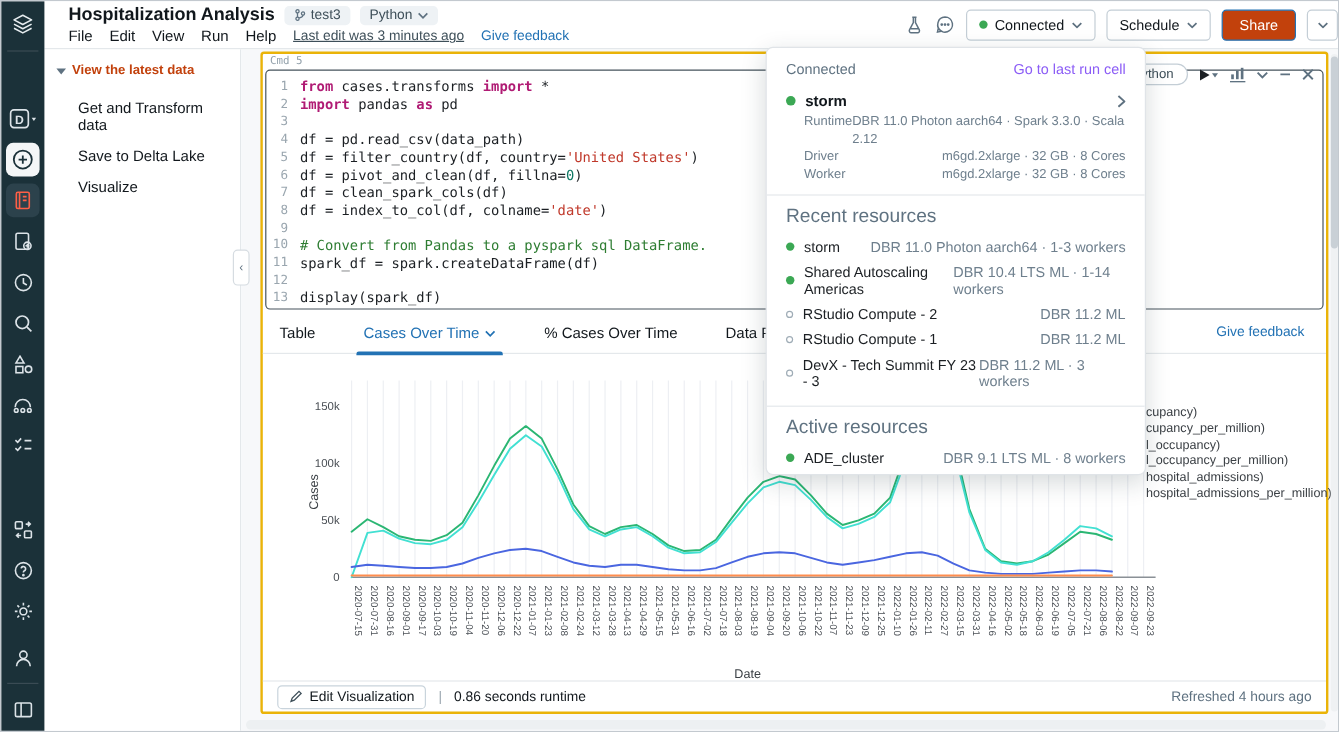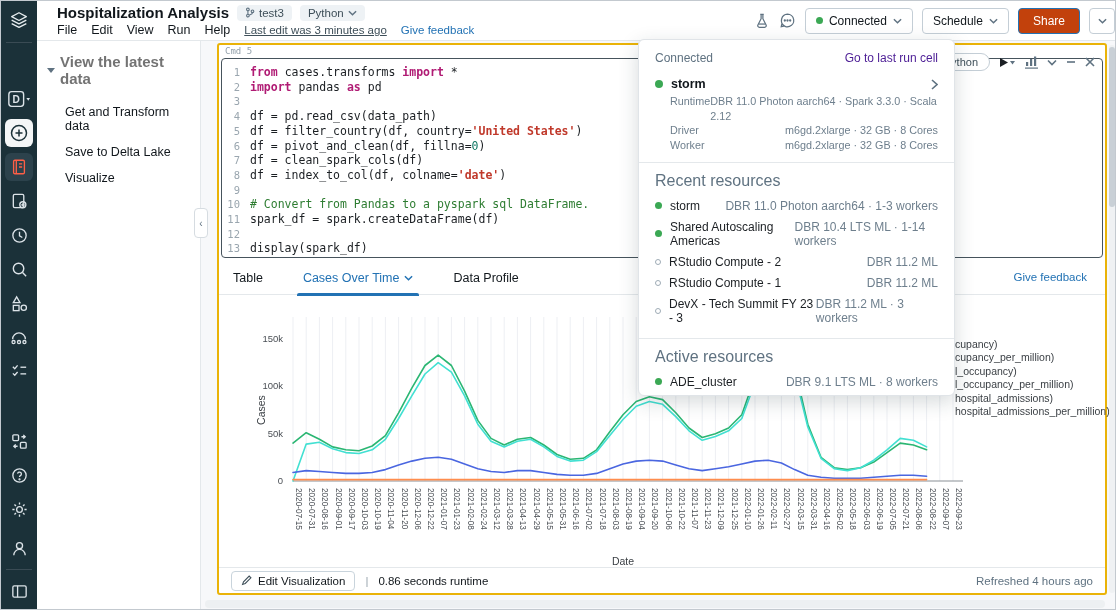--- a/index.html
+++ b/index.html
@@ -29,35 +29,35 @@
   .hdr-right { display:flex; align-items:center; gap:9px; padding-right:10px; }
   .hic { color:#5F7281; display:flex; }
   .btn { height:26px; display:inline-flex; align-items:center; gap:6px; border:1px solid #C4CED6; border-radius:4px; background:#fff; padding:0 10px; font-size:12px; color:#11171C; font-family:inherit; }
   .btn-share { background:#c2410c; border-color:#2272B4; color:#fff; font-weight:500; padding:0 14px; }
   .btn-caret { width:26px; justify-content:center; padding:0; }
   .gdot { width:7px; height:7px; border-radius:50%; background:#3BA854; }
   .car { width:9px; height:6px; stroke:#5F7281; stroke-width:1.6; fill:none; }
 
   
   .toc { position:absolute; left:36px; top:40px; width:164px; height:570px; background:#fff; border-right:1px solid #E4E8EB; padding:12px 8px 0 10px; }
-  .toc-h { display:flex; align-items:center; gap:5px; font-size:15px; font-weight:700; color:#737373; margin-bottom:12px; }
+  .toc-h { display:flex; align-items:center; gap:5px; font-size:11px; font-weight:700; color:#c2410c; margin-bottom:12px; }
   .toc-tri { width:0; height:0; border-left:4px solid transparent; border-right:4px solid transparent; border-top:5px solid #5F7281; }
   .toc-item { font-size:12.5px; color:#11171C; padding:6px 0 6px 18px; }
   .toc-collapse { position:absolute; left:193px; top:207px; width:14px; height:30px; background:#fff; border:1px solid #D6DCE1; border-radius:4px; z-index:15; display:flex; align-items:center; justify-content:center; color:#5F7281; font-size:10px; }
 
   
   .main { position:absolute; left:200px; top:40px; width:916px; height:570px; background:#F7F8FA; }
   .card { position:absolute; left:16px; top:2px; width:890px; height:552px; background:#fff; border:2px solid #eab308; border-radius:3px; }
   .cmd-label { position:absolute; left:6px; top:1px; font-family:"DejaVu Sans Mono",monospace; font-size:9px; color:#93A1AB; }
   .code-cell { position:absolute; left:2px; top:13px; right:2px; height:200px; border:1px solid #46535C; border-radius:4px; background:#fff; overflow:hidden; padding-top:6px; }
   .code-row { display:flex; line-height:14.7px; }
   .ln { width:28px; text-align:right; padding-right:10px; font-family:"DejaVu Sans Mono",monospace; font-size:10.5px; color:#9AA6AF; flex:none; }
   .lc { font-family:"DejaVu Sans Mono",monospace; font-size:11.5px; color:#1B1F23; white-space:pre; }
   .tk-k { color:#B01B74; font-weight:700; }
-  .tk-s { color:#C0392B;font-weight:bold; }
+  .tk-s { color:#C0392B; }
   .tk-n { color:#0F7864; }
   .tk-c { color:#2E7D32; }
   .cell-toolbar { position:absolute; top:8px; right:10px; display:flex; align-items:center; gap:9px; z-index:5; }
   .lang-pill { border:1px solid #C4CED6; border-radius:11px; padding:2px 11px; font-size:11px; color:#3E4F59; background:#fff; }
   .tbi { display:flex; align-items:center; color:#3E4F59; font-size:11px; }
   .tbi svg { display:block; }
 
   
   .tabs { position:absolute; left:0; right:0; top:216px; height:34px; border-bottom:1px solid #E4E8EB; display:flex; align-items:center; padding-left:14px; gap:40px; }
   .tab { font-size:12.5px; color:#11171C; position:relative; height:34px; display:flex; align-items:center; gap:5px; }
@@ -74,21 +74,21 @@
   .refreshed { margin-left:auto; font-size:11.5px; color:#5F7281; }
 
   .vscroll { position:absolute; right:2px; top:4px; width:6px; bottom:18px; background:#EFF1F3; border-radius:3px; }
   .vthumb { position:absolute; top:2px; left:0; width:6px; height:160px; background:#C9D0D6; border-radius:3px; }
   .hscroll { position:absolute; left:4px; right:12px; bottom:3px; height:8px; background:#EDF0F2; border-radius:4px; }
 
   
   .dd { position:absolute; left:637px; top:38px; width:317px; height:357px; background:#fff; border:1px solid #E0E4E8; border-radius:6px; box-shadow:0 6px 20px rgba(27,49,57,.18); z-index:100; padding-top:9px; overflow:hidden; }
   .dd-row1 { display:flex; justify-content:space-between; padding:2px 16px 9px; font-size:12px; }
   .dd-gray { color:#5F7281; }
-  .dd-link { color:#4c1d95; }
+  .dd-link { color:#8b5cf6; }
   .dd-cluster { display:flex; align-items:center; padding:3px 16px 3px; }
   .dd-cluster .cname { font-size:12.5px; font-weight:700; color:#11171C; margin-left:8px; }
   .dd-chev { margin-left:auto; width:7px; height:11px; stroke:#5F7281; stroke-width:1.6; fill:none; }
   .dot-g { width:7px; height:7px; border-radius:50%; background:#3BA854; flex:none; }
   .dot-o { width:6px; height:6px; border-radius:50%; border:1.5px solid #9FACB6; background:#fff; flex:none; }
   .dd-detail { display:flex; justify-content:space-between; padding:0 16px 0 31px; font-size:10.8px; line-height:14.5px; color:#6E7F8D; }
   .dd-div { height:1px; background:#E4E8EB; margin-top:10px; }
   .dd-sec { padding:9px 16px 5px; font-size:16px; color:#5F7281; }
   .dd-res { display:flex; justify-content:space-between; align-items:center; padding:3.5px 16px; }
   .dd-res .rn { display:flex; align-items:center; gap:8px; font-size:12px; color:#1B1F23; }
@@ -382,20 +382,23 @@
       <div class="tabs">
         <span class="tab">
             <span>Table</span>
           </span>
         <span class="tab active">
           <span>Cases Over Time</span>
           <svg class="tcar" viewBox="0 0 10 6">
               <polyline points="1,1 5,5 9,1"></polyline>
             </svg>
         </span>
+        <span class="tab">
+            <span>% Cases Over Time</span>
+          </span>
         <span class="tab">
             <span>Data Profile</span>
           </span>
       </div>
       <span class="tabs-fb">Give feedback</span>
 
       <div class="chart-wrap">
         <svg id="chart-svg" width="890" height="276">
             <line x1="74" y1="20" x2="74" y2="184" stroke="#EDEFF3" stroke-width="1"></line>
             <text x="77" y="191" font-size="8.2" fill="#4A4F55" font-family="&quot;Liberation Sans&quot;,sans-serif" transform="rotate(90 77 191)">2020-07-15</text>

